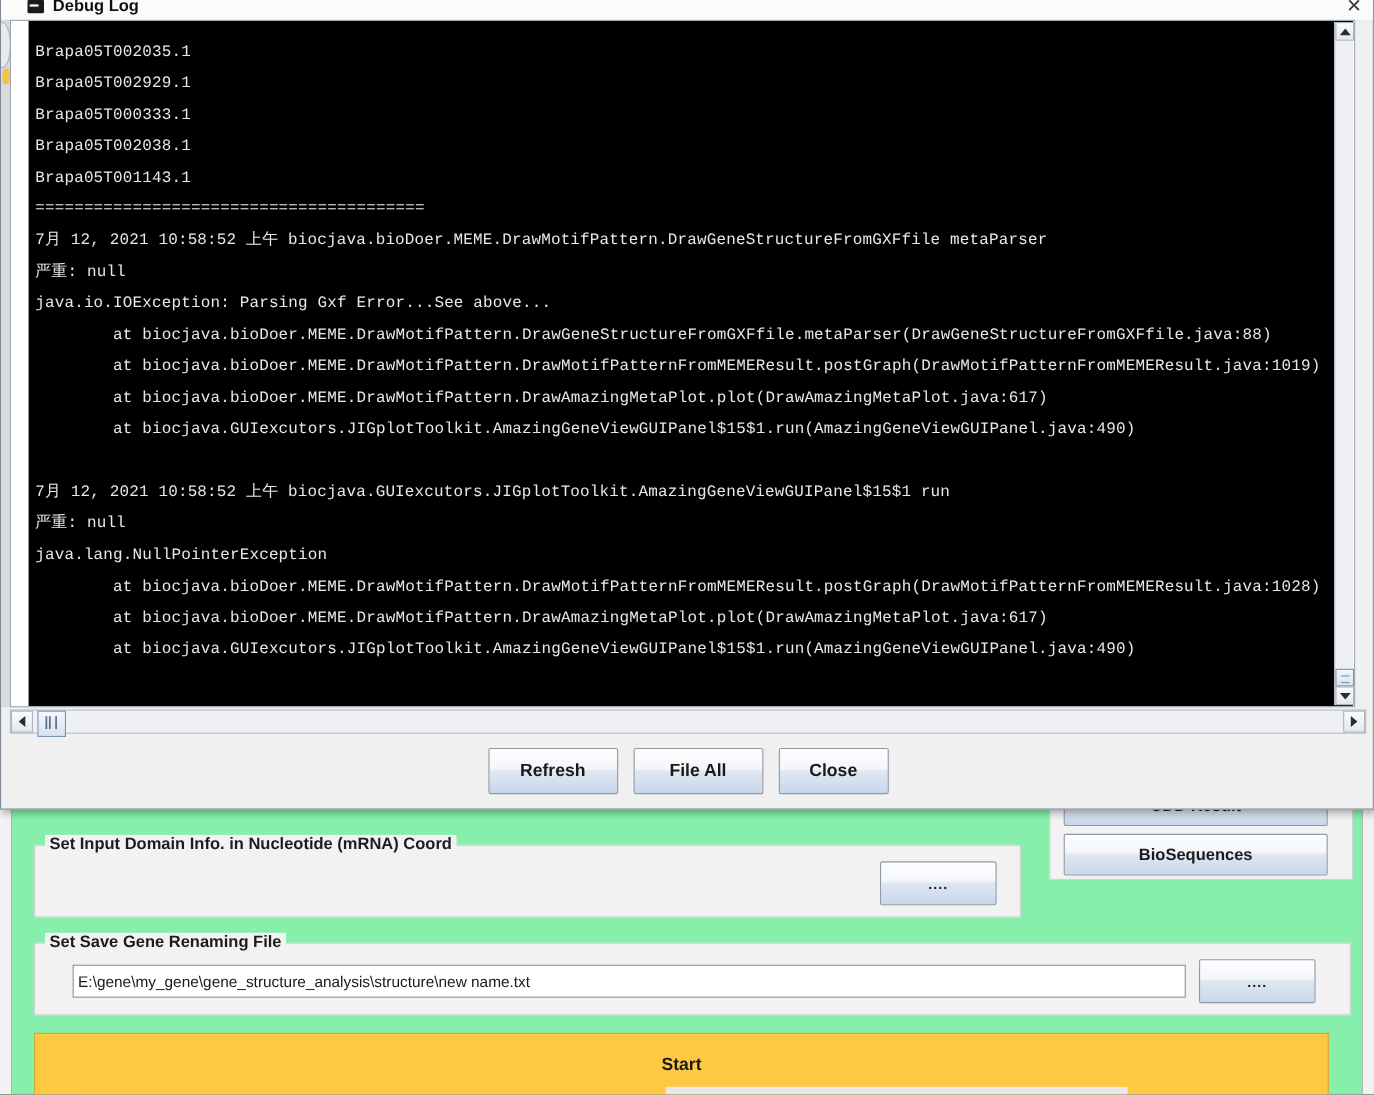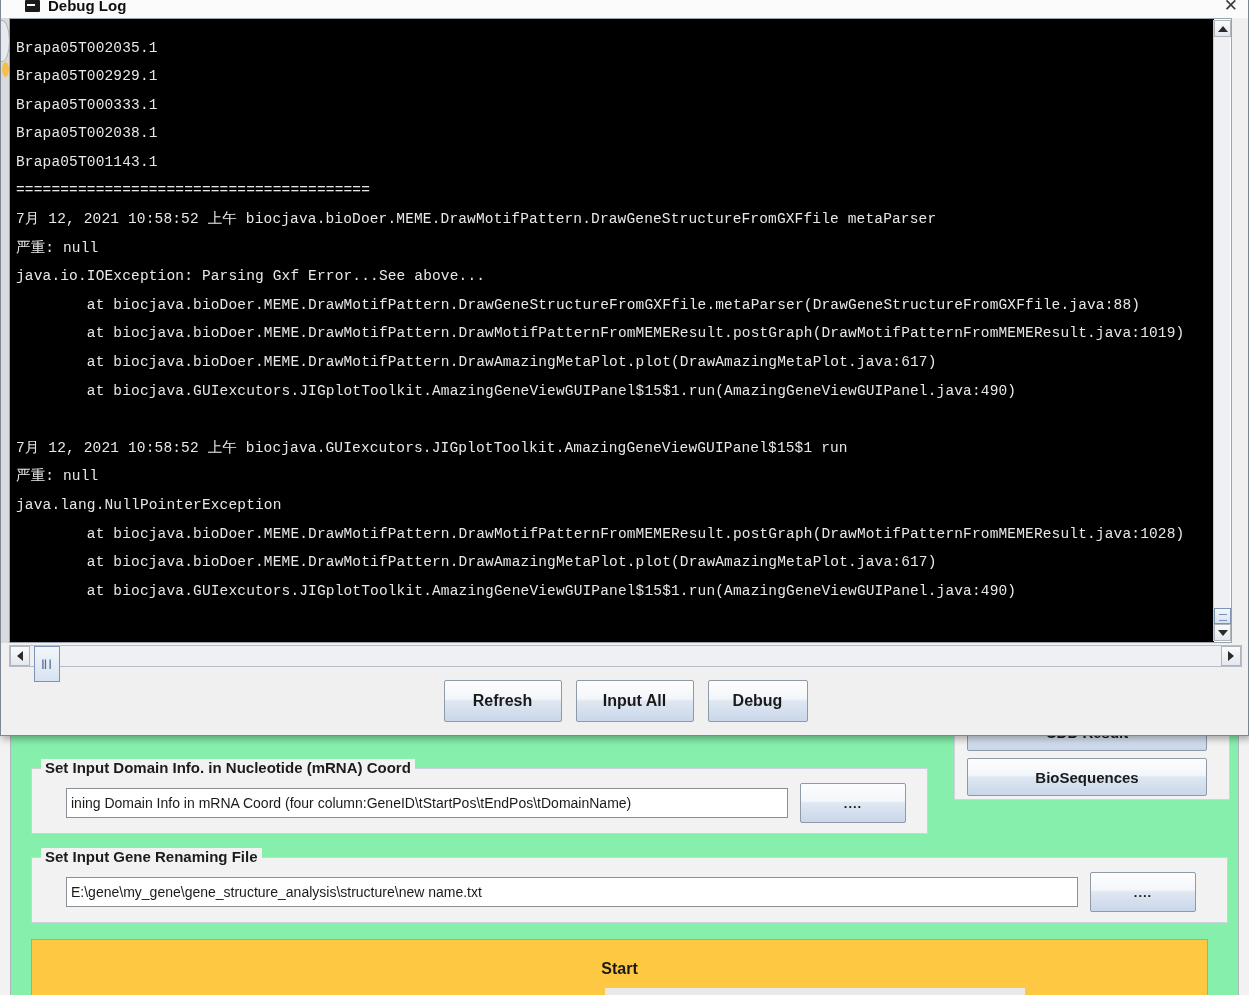--- a/index.html
+++ b/index.html
@@ -230,21 +230,21 @@
     top: 25px;
     width: 1223px;
     height: 625px;
     background: #ffffff;
     border: 1px solid #9aa2ab;
     box-sizing: border-box;
     overflow: hidden;
   }
   #log-scrollpane {
     position: absolute;
-    left: 0; top: 0;
+    left: 16px; top: 0;
     width: 1204px;
     height: 623px;
     background: #000000;
     overflow: hidden;
   }
   #log-text {
     position: absolute;
     left: 6px;
     top: 0px;
     font-family: "Liberation Mono", monospace;
@@ -346,28 +346,28 @@
     border: 1px solid #aeb5bd;
     box-sizing: border-box;
     display: flex; align-items: center; justify-content: center;
     cursor: default;
   }
   #hscroll-left { left: 0; }
   #hscroll-right { right: 0; }
   #hscroll-thumb {
     position: absolute;
     left: 24px; top: 0;
-    width: 26px; height: 36px;
+    width: 26px; height: 24px;
     background: linear-gradient(to bottom, #f4f7fb, #d7e2f1);
     border: 1px solid #7d93b5;
     box-sizing: border-box;
     display: flex; align-items: center; justify-content: center;
     cursor: default;
     color: #5b7094;
-    font-size: 13px;
+    font-size: 16px;
     letter-spacing: 1px;
   }
 
   
   #dialog-buttons {
     position: absolute;
     left: 0;
     top: 684px;
     width: 1249px;
     height: 48px;
@@ -393,26 +393,25 @@
 
   <div class="bg-panel-outer">
 
     <div class="right-btn-col">
       <div class="jbutton" id="btn-cdd-result">CDD Result</div>
       <div class="jbutton" id="btn-biosequences">BioSequences</div>
     </div>
 
     <div class="group-panel" id="panel-domain-info">
       <span class="group-title">Set Input Domain Info. in Nucleotide (mRNA) Coord</span>
-      <div class="jtextfield" id="field-domain-info">ining Domain Info in mRNA Coord (four column:GeneID\tStartPos\tEndPos\tDomainName)</div>
       <div class="jbutton browse-btn" id="browse-domain-info">....</div>
     </div>
 
     <div class="group-panel" id="panel-gene-renaming">
-      <span class="group-title">Set Input Gene Renaming File</span>
+      <span class="group-title">Set Save Gene Renaming File</span>
       <div class="jtextfield" id="field-gene-renaming">E:\gene\my_gene\gene_structure_analysis\structure\new name.txt</div>
       <div class="jbutton browse-btn" id="browse-gene-renaming">....</div>
     </div>
 
     <div id="btn-start">Start</div>
   </div>
 
   <div class="bottom-strip"></div>
   <div class="bottom-strip2"></div>
 </div>
@@ -471,16 +470,16 @@
       <span class="tri tri-left"></span>
     </div>
     <div id="hscroll-thumb">ⅡⅠ</div>
     <div class="hsb-arrow" id="hscroll-right">
       <span class="tri tri-right"></span>
     </div>
   </div>
 
   <div id="dialog-buttons">
     <div class="jbutton dlg-btn" id="btn-refresh">Refresh</div>
-    <div class="jbutton dlg-btn" id="btn-save-all">Input All</div>
-    <div class="jbutton dlg-btn" id="btn-close">Debug</div>
+    <div class="jbutton dlg-btn" id="btn-save-all">File All</div>
+    <div class="jbutton dlg-btn" id="btn-close">Close</div>
   </div>
 </div>
 
 </body></html>

